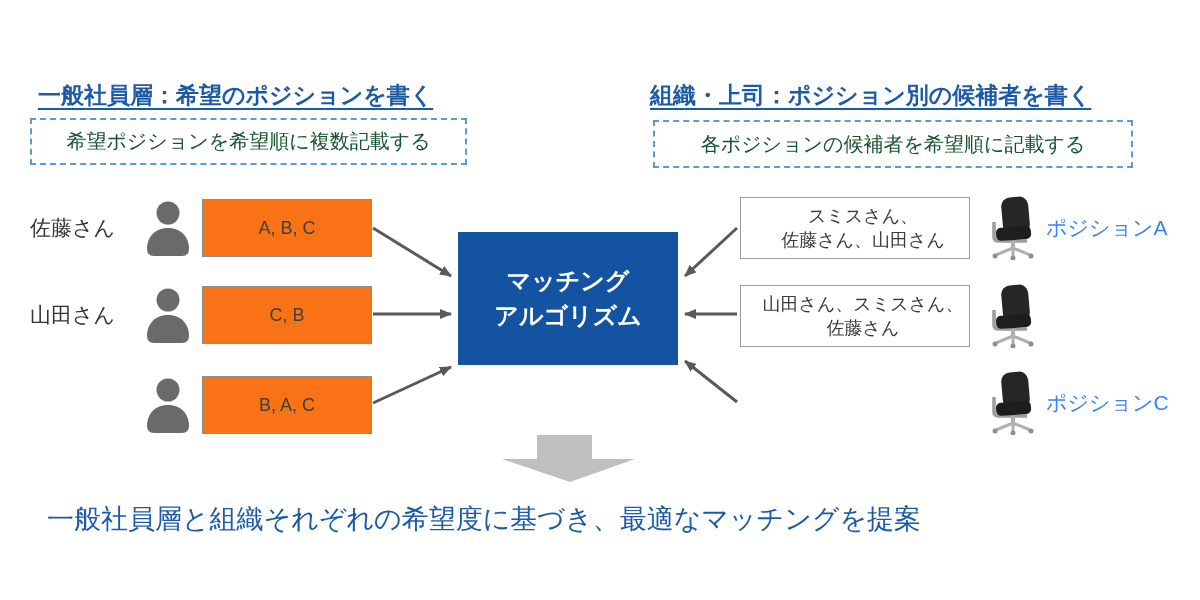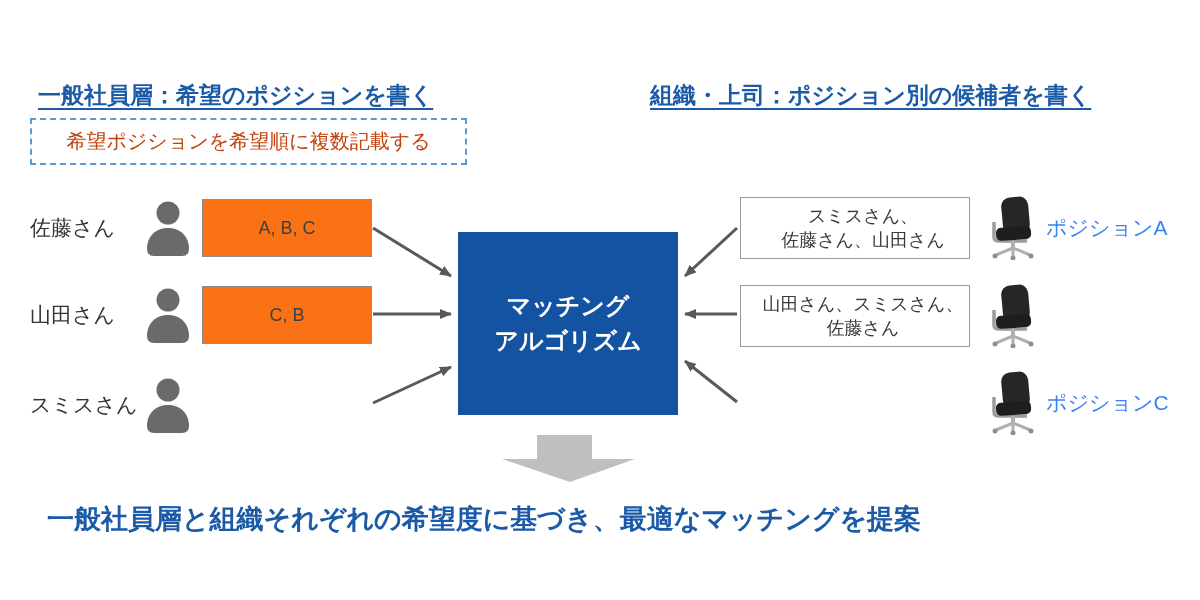--- a/index.html
+++ b/index.html
@@ -24,21 +24,21 @@
   .heading.left  { left: 38px;  top: 80px; }
   .heading.right { left: 650px; top: 80px; }
   .note-box {
     position: absolute;
     border: 2px dashed #5b9bd5;
     background: #ffffff;
     display: flex;
     align-items: center;
     justify-content: center;
     font-size: 20px;
-    color: #c2410c;
+    color: #14532d;
     box-sizing: border-box;
     font-family: Liberation Mono, monospace;
   }
   .note-box.left  { left: 30px;  top: 118px; width: 437px; height: 47px; }
   .note-box.right { left: 653px; top: 120px; width: 480px; height: 48px; }
 
   .person-row { position: absolute; left: 0; height: 58px; }
   .person-name {
     position: absolute;
     left: 30px;
@@ -63,21 +63,21 @@
     font-size: 18px;
     color: #404040;
     box-sizing: border-box;
   }
 
   .center-box {
     position: absolute;
     left: 458px;
     top: 232px;
     width: 220px;
-    height: 183px;
+    height: 133px;
     background: #1452a2;
     color: #ffffff;
     font-size: 24px;
     font-weight: bold;
     display: flex;
     align-items: center;
     justify-content: center;
     text-align: center;
     white-space: pre-line;
     line-height: 1.45;
@@ -116,34 +116,37 @@
 
   .arrows { position: absolute; left: 0; top: 0; pointer-events: none; }
   .down-arrow { position: absolute; left: 500px; top: 433px; }
   .footer-text {
     position: absolute;
     left: 0;
     top: 501px;
     width: 968px;
     text-align: center;
     font-size: 27px;
-    font-weight: bold;
+    font-weight: normal;
     color: #1b5aa7;
   }
 </style>
 </head>
 <body>
 
 <div class="canvas">
 
   <div class="heading left">一般社員層：希望のポジションを書く</div>
   <div class="heading right">組織・上司：ポジション別の候補者を書く</div>
 
   <div class="note-box left">
     <span>希望ポジションを希望順に複数記載する</span>
+  </div>
+  <div class="note-box right">
+    <span>各ポジションの候補者を希望順に記載する</span>
   </div>
 
   <svg class="arrows" width="1200" height="600" viewBox="0 0 1200 600">
     <defs>
       <marker id="ah" markerUnits="userSpaceOnUse" markerWidth="14" markerHeight="12" refX="11" refY="5" orient="auto">
         <path d="M0,0 L12,5 L0,10 Z" fill="#595959"></path>
       </marker>
     </defs>
     <g stroke="#595959" stroke-width="3" marker-end="url(#ah)">
       <line x1="373" y1="228" x2="451" y2="276"></line>
@@ -169,25 +172,27 @@
     <div class="person-name">山田さん</div>
     <svg class="person-icon" width="48" height="56" viewBox="0 0 48 56">
       <circle cx="24" cy="13" r="11.5" fill="#6a6a6a"></circle>
       <path d="M24 28 C 10 28 3 38 3 49 Q3 56 10 56 L38 56 Q45 56 45 49 C45 38 38 28 24 28 Z" fill="#6a6a6a"></path>
     </svg>
     <div class="pref-box">
       <span>C, B</span>
     </div>
   </div>
   <div class="person-row" style="top:376px; width:380px;">
-    <div class="person-name">スミスさん</div>
     <svg class="person-icon" width="48" height="56" viewBox="0 0 48 56">
       <circle cx="24" cy="13" r="11.5" fill="#6a6a6a"></circle>
       <path d="M24 28 C 10 28 3 38 3 49 Q3 56 10 56 L38 56 Q45 56 45 49 C45 38 38 28 24 28 Z" fill="#6a6a6a"></path>
     </svg>
+    <div class="pref-box">
+      <span>B, A, C</span>
+    </div>
   </div>
 
   <div class="center-box">マッチング
 アルゴリズム</div>
 
   <div class="candidate-row" style="left:0; top:197px; width:1200px; height:62px;">
     <div class="candidate-box">スミスさん、
 佐藤さん、山田さん</div>
     <svg class="chair-icon" width="54" height="64" viewBox="0 0 54 64">
       <path d="M8 26 L8 41 Q8 45 13 45 L41 45" stroke="#9c9c9c" stroke-width="3.5" fill="none"></path>

